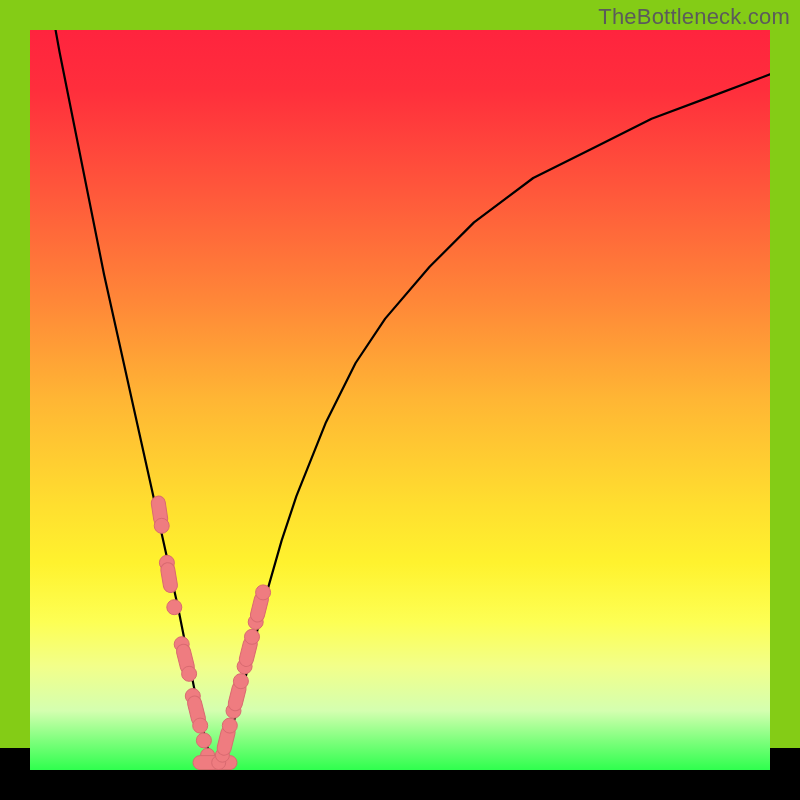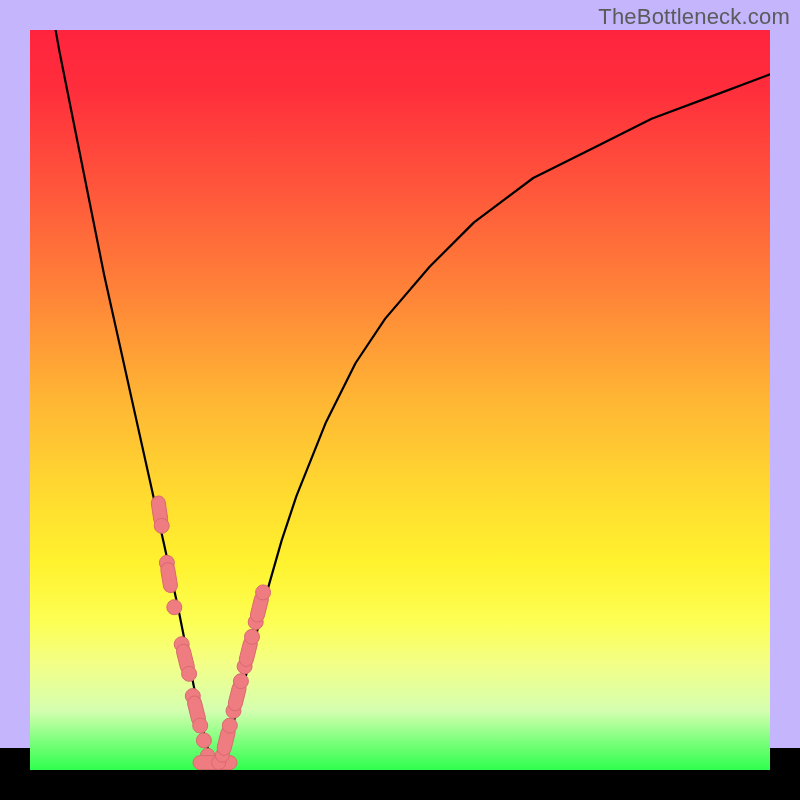--- a/index.html
+++ b/index.html
@@ -8,21 +8,21 @@
     width: 800px;
     height: 800px;
     background: #000;
     overflow: hidden;
     font-family: Arial, Helvetica, sans-serif;
   }
   .stage {
     position: relative;
     width: 800px;
     height: 748px;
-    background: #c4b5fd;
+    background: #84cc16;
   }
   .plot-area {
     position: absolute;
     left: 30px;
     top: 30px;
     width: 740px;
     height: 740px;
     overflow: hidden;
     background: linear-gradient(
       to bottom,

